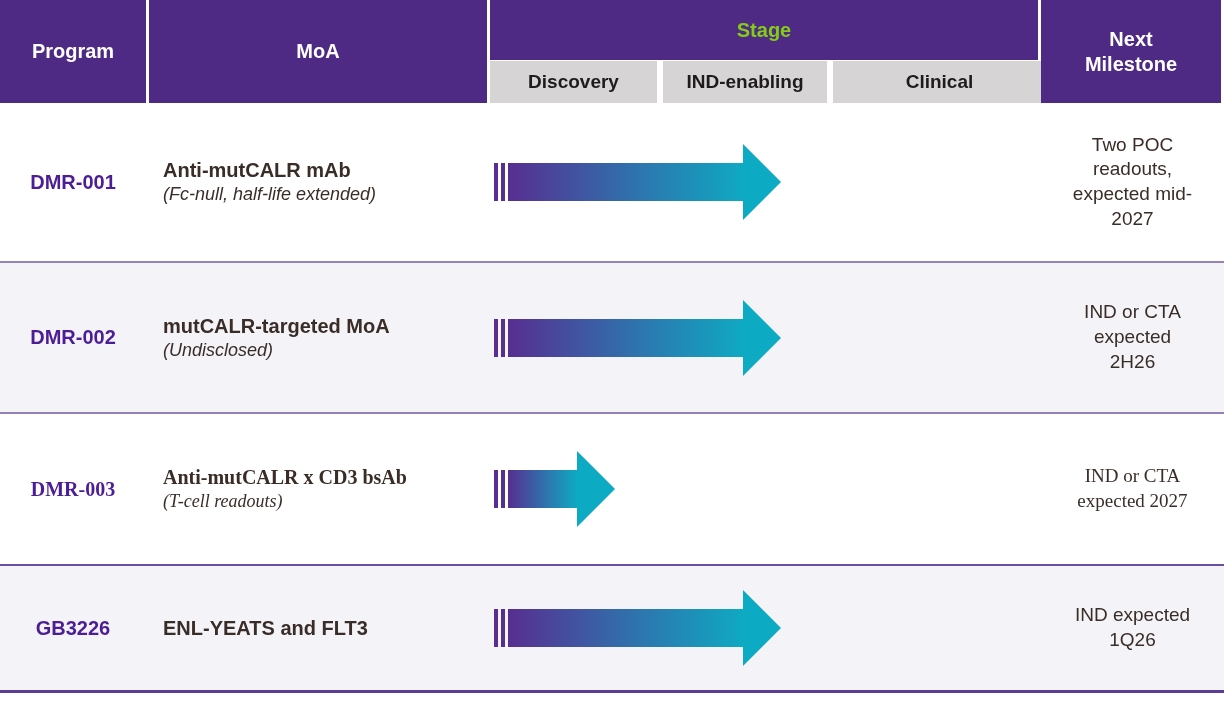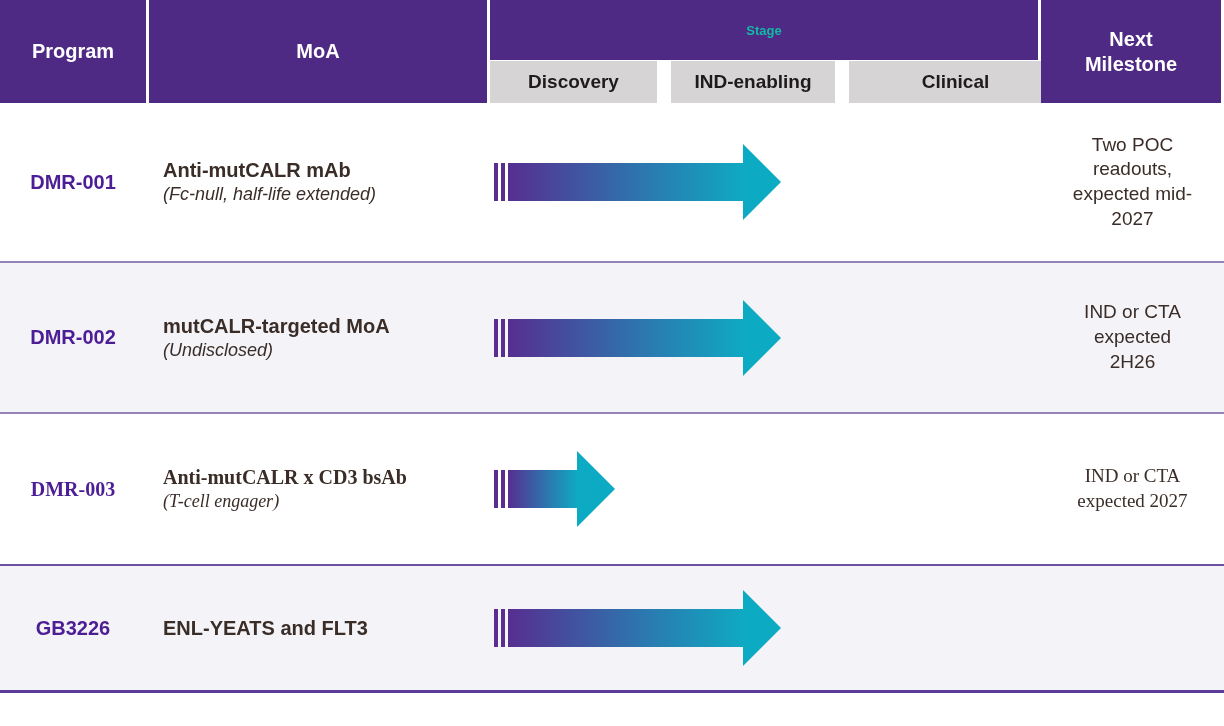--- a/index.html
+++ b/index.html
@@ -27,34 +27,34 @@
     display: flex;
     align-items: center;
     justify-content: center;
     text-align: center;
     white-space: pre-line;
     line-height: 1.25;
   }
   .stage-col { display: flex; flex-direction: column; }
   .stage-title {
     background: #4e2a84;
-    color: #14b8a6;
-    font-weight: bold;
-    font-size: 13px;
+    color: #84cc16;
+    font-weight: bold;
+    font-size: 20px;
     height: 60px;
     display: flex;
     align-items: center;
     justify-content: center;
   }
   .stage-sub {
     margin-top: 1px;
     flex: 1;
     display: grid;
     grid-template-columns: 167px 164px 213px;
-    column-gap: 14px;
+    column-gap: 6px;
   }
   .stage-sub-cell {
     background: #d6d4d4;
     color: #1f1b1c;
     font-weight: bold;
     font-size: 19px;
     display: flex;
     align-items: center;
     justify-content: center;
   }
@@ -173,21 +173,21 @@
 expected
 2H26</div>
   </div>
 
   <div class="divider"></div>
 
   <div class="row r3">
     <div class="program-cell">DMR-003</div>
     <div class="moa-cell">
       <div class="moa-name">Anti-mutCALR x CD3 bsAb</div>
-      <div class="moa-detail">(T-cell engager)</div>
+      <div class="moa-detail">(T-cell readouts)</div>
     </div>
     <div class="stage-cell">
       <div class="arrow">
         <div class="arrow-bar"></div>
         <div class="arrow-bar"></div>
         <div class="arrow-body" style="width: 69px;"></div>
         <div class="arrow-head"></div>
       </div>
     </div>
     <div class="milestone-cell">IND or CTA
@@ -203,17 +203,19 @@
       <div class="moa-detail"></div>
     </div>
     <div class="stage-cell">
       <div class="arrow">
         <div class="arrow-bar"></div>
         <div class="arrow-bar"></div>
         <div class="arrow-body" style="width: 235px;"></div>
         <div class="arrow-head"></div>
       </div>
     </div>
+    <div class="milestone-cell">IND expected
+1Q26</div>
   </div>
 
   <div class="bottom-bar"></div>
 
 </div>
 
 </body></html>

